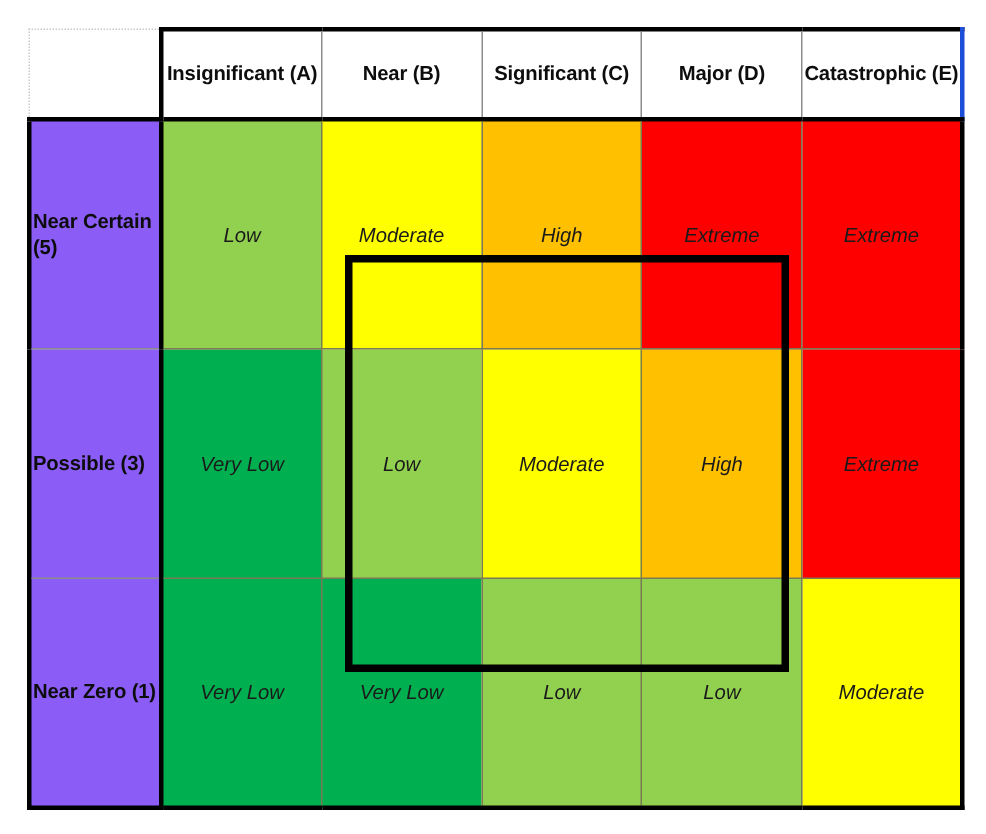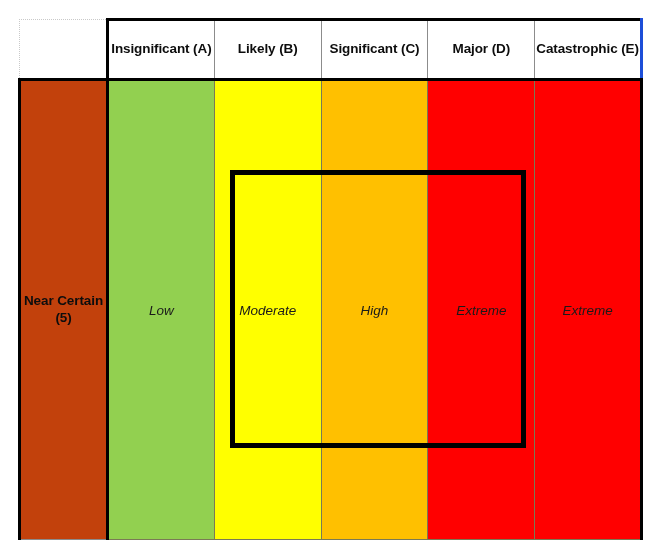--- a/index.html
+++ b/index.html
@@ -62,25 +62,25 @@
   }
   .sev-head.first { border-left: 3px solid #000000; }
   .sev-head.last  { border-right: 3px solid #1d4ed8; }
   tr.header-row .sev-head {
     border-top: 3px solid #000000;
     border-bottom: 3px solid #000000;
   }
 
   
   .row-head {
-    background: #c2410c;
+    background: #8b5cf6;
     color: #0d0d0d;
     font-size: 13.5px;
     font-weight: bold;
-    text-align: center;
+    text-align: left;
     vertical-align: middle;
     line-height: 1.25;
     letter-spacing: -0.1px;
     border: 1px solid #8c8c8c;
     border-left: 3px solid #000000;
     border-right: 3px solid #000000;
   }
   tr.body-row.first-body .row-head { border-top: 3px solid #000000; }
   tr.body-row.last-body  .row-head { border-bottom: 3px solid #000000; }
 
@@ -121,33 +121,49 @@
       <col class="sev-col">
         <col class="sev-col">
         <col class="sev-col">
         <col class="sev-col">
         <col class="sev-col">
     </colgroup>
     <thead>
       <tr class="header-row">
         <th class="corner-cell"></th>
         <th class="sev-head first">Insignificant (A)</th>
-        <th class="sev-head">Likely (B)</th>
+        <th class="sev-head">Near (B)</th>
         <th class="sev-head">Significant (C)</th>
         <th class="sev-head">Major (D)</th>
         <th class="sev-head last">Catastrophic (E)</th>
       </tr>
     </thead>
     <tbody id="matrix-body">
         <tr class="body-row first-body">
           <th class="row-head">Near Certain (5)</th>
           <td class="risk-cell" style="background: rgb(146, 208, 80);">Low</td>
           <td class="risk-cell" style="background: rgb(255, 255, 0);">Moderate</td>
           <td class="risk-cell" style="background: rgb(255, 192, 0);">High</td>
           <td class="risk-cell" style="background: rgb(255, 0, 0);">Extreme</td>
           <td class="risk-cell last-col" style="background: rgb(255, 0, 0);">Extreme</td>
         </tr>
+        <tr class="body-row">
+          <th class="row-head">Possible (3)</th>
+          <td class="risk-cell" style="background: rgb(0, 176, 80);">Very Low</td>
+          <td class="risk-cell" style="background: rgb(146, 208, 80);">Low</td>
+          <td class="risk-cell" style="background: rgb(255, 255, 0);">Moderate</td>
+          <td class="risk-cell" style="background: rgb(255, 192, 0);">High</td>
+          <td class="risk-cell last-col" style="background: rgb(255, 0, 0);">Extreme</td>
+        </tr>
+        <tr class="body-row last-body">
+          <th class="row-head">Near Zero (1)</th>
+          <td class="risk-cell" style="background: rgb(0, 176, 80);">Very Low</td>
+          <td class="risk-cell" style="background: rgb(0, 176, 80);">Very Low</td>
+          <td class="risk-cell" style="background: rgb(146, 208, 80);">Low</td>
+          <td class="risk-cell" style="background: rgb(146, 208, 80);">Low</td>
+          <td class="risk-cell last-col" style="background: rgb(255, 255, 0);">Moderate</td>
+        </tr>
       </tbody>
   </table>
 
   <div id="highlight-box" style="border-color: rgb(0, 0, 0);"></div>
 
 </div>
 
 </body></html>

